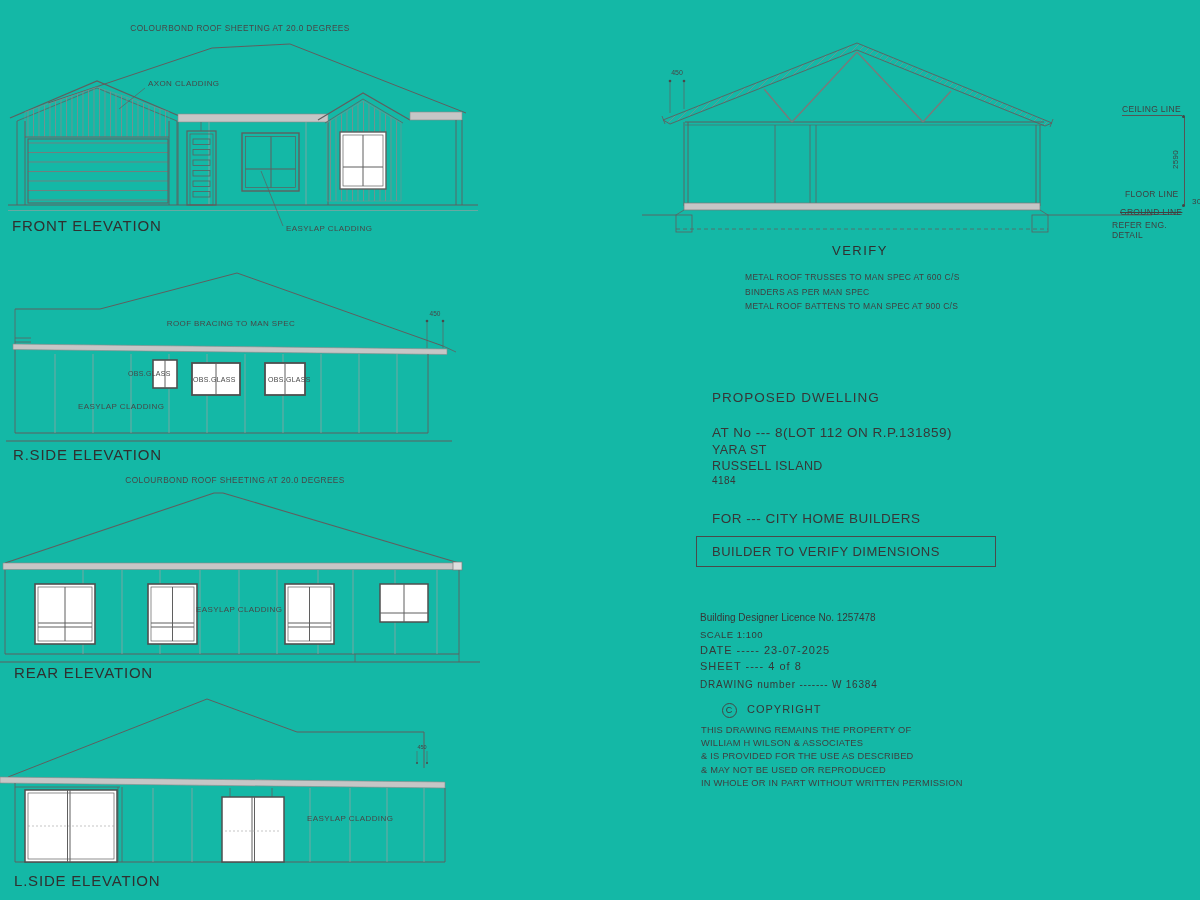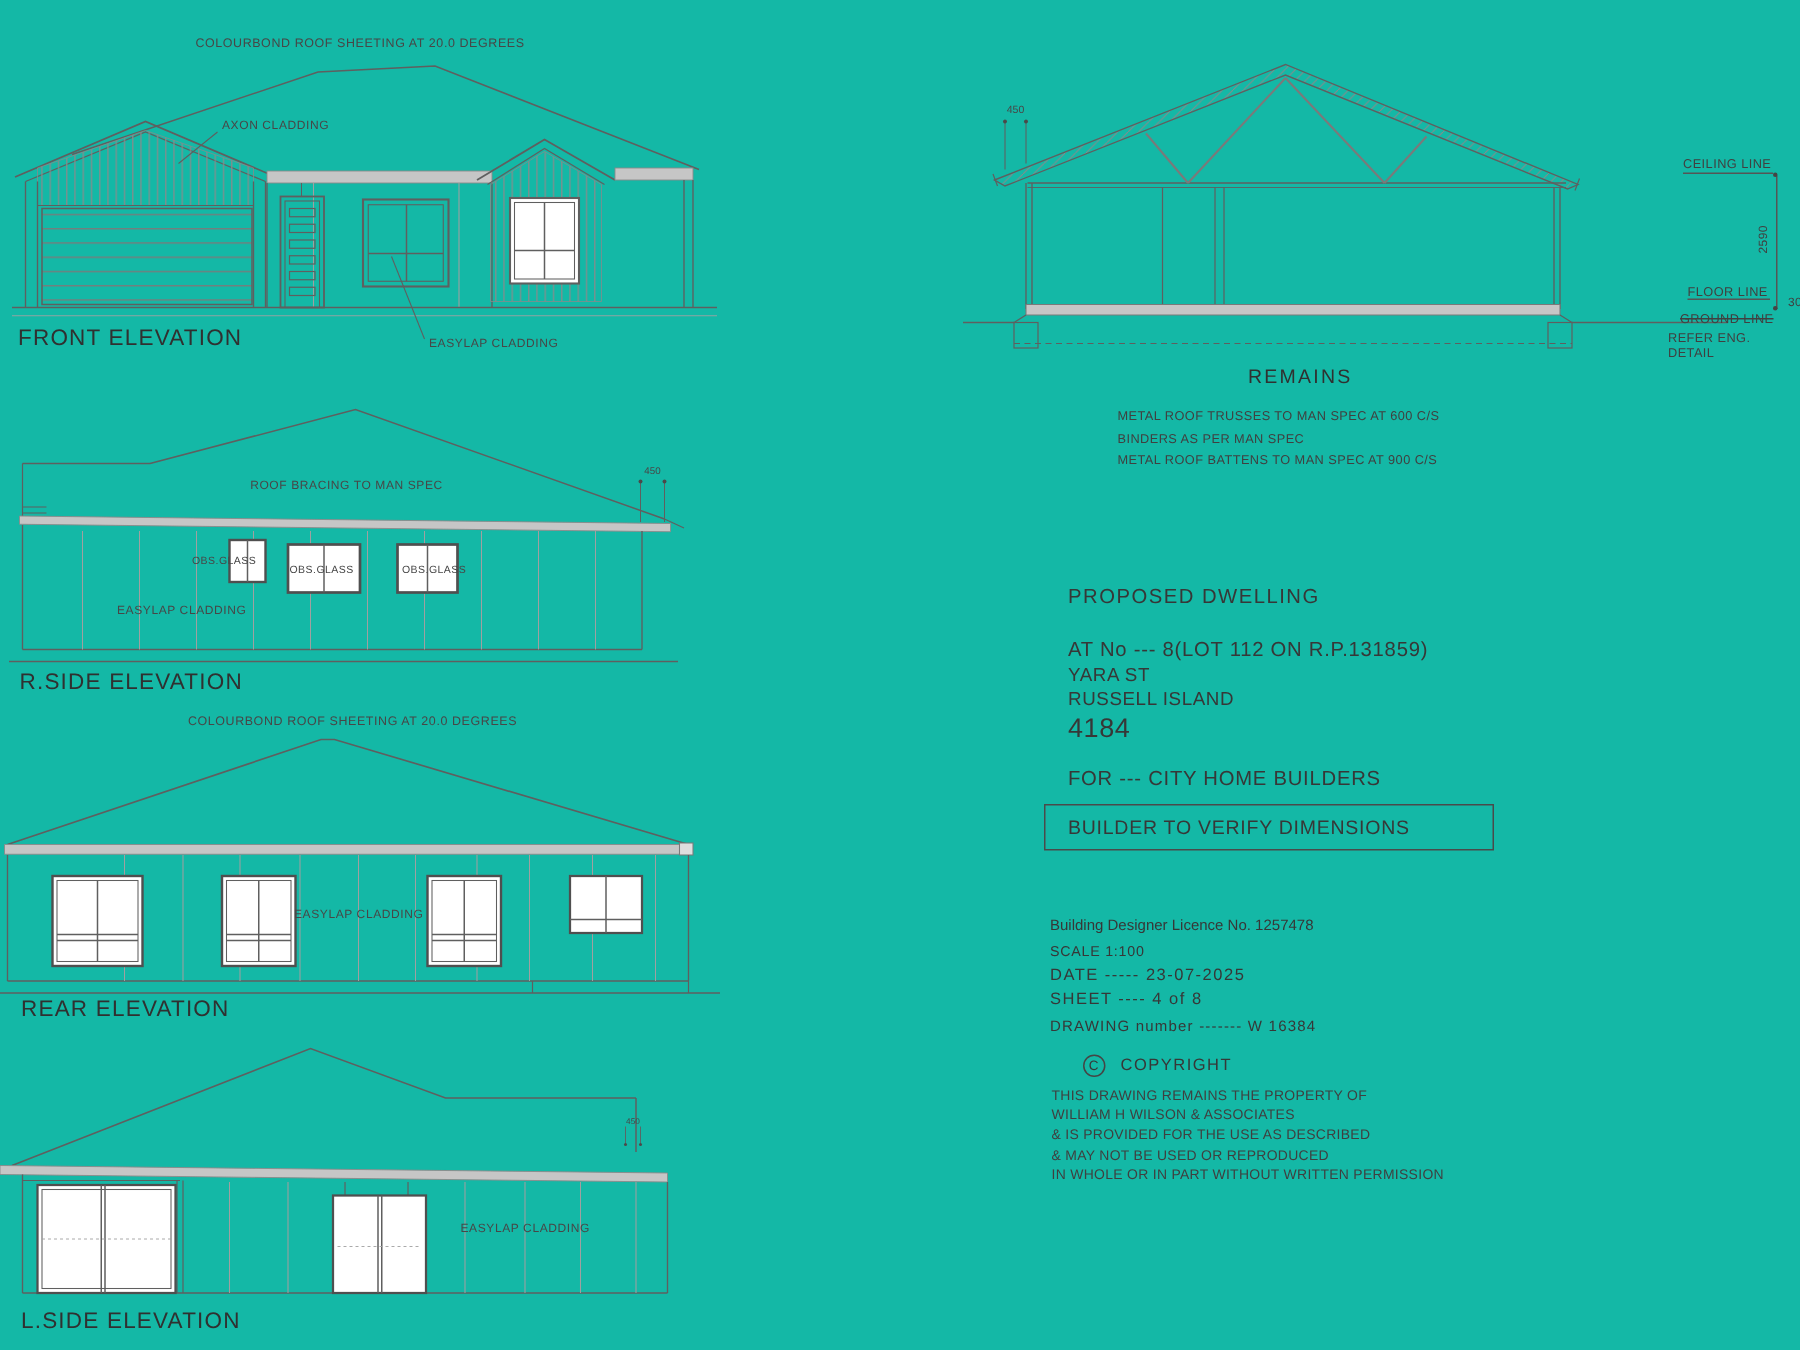--- a/index.html
+++ b/index.html
@@ -242,39 +242,39 @@
       <path class="ln" stroke-width="0.9" d="M2,190 H36 M408,190 H512"></path>
       <path class="ln" stroke-width="0.8" stroke-dasharray="4,3" d="M36,204 H408"></path>
     </g>
   </svg>
 
   <div class="sec-label" style="left:1122px;top:104px;border-bottom:1px solid #555;padding-bottom:1px;width:60px;">CEILING LINE</div>
   <div class="dimline" style="left:1184px;top:117px;height:89px;"></div>
   <div class="dot" style="left:1182px;top:115px;"></div>
   <div class="dot" style="left:1182px;top:204px;"></div>
   <div class="sec-label" style="left:1166px;top:155px;transform:rotate(-90deg);font-size:8px;">2590</div>
-  <div class="sec-label" style="left:1125px;top:189px;border-bottom:1px solid #555;padding-bottom:0;width:55px;">FLOOR LINE</div>
+  <div class="sec-label" style="left:1125px;top:189px;border-bottom:1px solid #555;padding-bottom:15px;width:55px;">FLOOR LINE</div>
   <div class="sec-label" style="left:1192px;top:197px;font-size:8px;">30</div>
   <div class="sec-label" style="left:1120px;top:207px;text-decoration:line-through;">GROUND LINE</div>
   <div class="sec-label" style="left:1112px;top:220px;">REFER ENG. DETAIL</div>
 
-  <div class="eltitle" style="left:832px;top:243px;font-size:13px;letter-spacing:1.5px;">REMAINS</div>
+  <div class="eltitle" style="left:832px;top:243px;font-size:13px;letter-spacing:1.5px;">VERIFY</div>
 
   <div style="position:absolute;left:745px;top:270px;font-size:8.5px;letter-spacing:.3px;line-height:14.5px;color:#404040;">
     <div>METAL ROOF TRUSSES TO MAN SPEC AT 600 C/S</div>
     <div>BINDERS AS PER MAN SPEC</div>
     <div>METAL ROOF BATTENS TO MAN SPEC AT 900 C/S</div>
   </div>
 
   <div class="tb" style="left:712px;top:390px;font-size:13.5px;letter-spacing:1px;">PROPOSED  DWELLING</div>
 
   <div class="tb" style="left:712px;top:425px;font-size:13.5px;letter-spacing:.5px;">AT No --- 8(LOT 112 ON R.P.131859)</div>
   <div class="tb" style="left:712px;top:443px;font-size:12.5px;letter-spacing:.4px;">YARA ST</div>
   <div class="tb" style="left:712px;top:459px;font-size:12.5px;letter-spacing:.4px;">RUSSELL ISLAND</div>
-  <div class="tb" style="left:712px;top:475px;font-size:18px;letter-spacing:.4px;">4184</div>
+  <div class="tb" style="left:712px;top:475px;font-size:10px;letter-spacing:.4px;">4184</div>
 
   <div class="tb" style="left:712px;top:511px;font-size:13.5px;letter-spacing:.5px;">FOR --- CITY HOME BUILDERS</div>
 
   <div class="verify-box" style="left:696px;top:536px;width:298px;height:29px;">
     <span class="tb" style="position:static;font-size:13px;letter-spacing:.5px;margin-left:15px;">BUILDER TO VERIFY DIMENSIONS</span>
   </div>
 
   <div class="tb" style="left:700px;top:612px;font-size:10px;">Building Designer Licence No. 1257478</div>
   <div class="tb" style="left:700px;top:629px;font-size:9.5px;letter-spacing:.5px;">SCALE 1:100</div>
   <div class="tb" style="left:700px;top:644px;font-size:11px;letter-spacing:1px;">DATE -----  23-07-2025</div>

